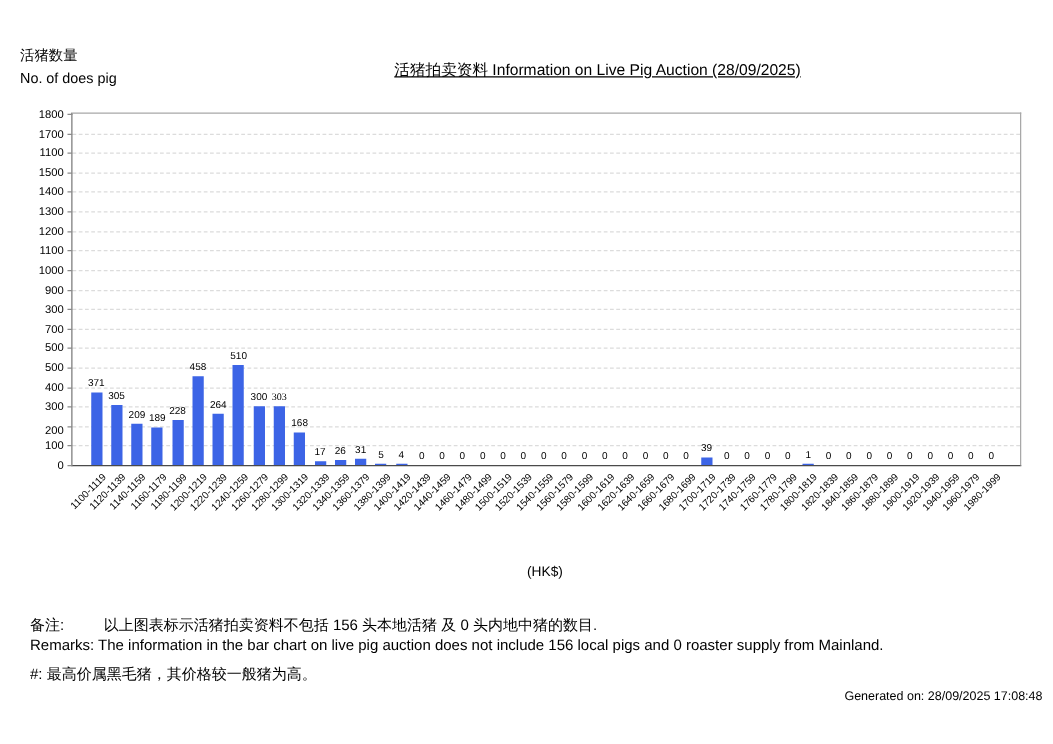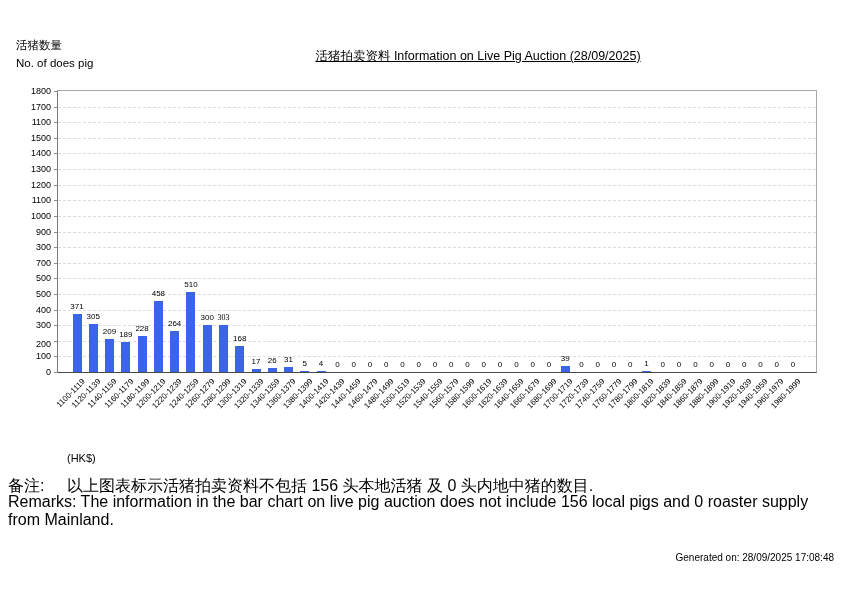--- a/index.html
+++ b/index.html
@@ -13,22 +13,22 @@
   .gridline{position:absolute;left:0;right:0;height:0;border-top:1px dashed #dcdcdc;}
   .ytick-mark{position:absolute;left:-4px;width:4px;height:0;border-top:1px solid #8a8a8a;}
   .ytick-label{position:absolute;left:-46px;width:39px;text-align:right;font-size:9px;
         transform:translateY(-50%);line-height:10px;}
   .bar{position:absolute;bottom:0;width:9px;}
   .bar-value{position:absolute;font-size:8px;line-height:9px;transform:translateX(-50%);white-space:nowrap;}
   .xtick-anchor{position:absolute;width:0;height:0;}
   .xtick-label{position:absolute;right:0;top:0;white-space:nowrap;font-size:8px;
         transform:rotate(-45deg);transform-origin:100% 0;}
   .xtitle-main{position:absolute;left:57px;width:758px;top:427px;text-align:center;font-size:12.5px;}
-  .xtitle-unit{position:absolute;left:67px;width:758px;top:452px;text-align:left;font-size:11px;}
-  .remark{position:absolute;left:8px;right:8px;font-size:16px;}
+  .xtitle-unit{position:absolute;left:57px;width:758px;top:452px;text-align:center;font-size:11px;}
+  .remark{position:absolute;left:24px;right:8px;font-size:12px;margin-top:16px;}
   .remark-label{display:inline-block;width:59px;}
   .r1zh{top:476px;} .r1en{top:493px;} .r2zh{top:515px;} .r2en{top:535px;}
   .generated{position:absolute;right:8px;top:552px;font-size:10px;}
 </style>
 </head>
 <body>
 
 <div class="page">
 
   <div class="corner-label">
@@ -291,16 +291,17 @@
       <div class="bar-value" style="left: 735px; bottom: 3px;">0</div>
       <div class="xtick-anchor" style="left: 738px; top: 286px;">
         <span class="xtick-label">1980-1999</span>
       </div>
     </div>
 
   <div class="xtitle-unit">(HK$)</div>
 
   <div class="remark r1zh"><span class="remark-label">备注:</span><span>以上图表标示活猪拍卖资料不包括 156 头本地活猪 及 0 头内地中猪的数目.</span></div>
   <div class="remark r1en">Remarks: The information in the bar chart on live pig auction does not include 156 local pigs and 0 roaster supply from Mainland.</div>
+  <div class="remark r2zh">#: 最高价属黑毛猪，其价格较一般猪为高。</div>
 
   <div class="generated">Generated on: 28/09/2025 17:08:48</div>
 
 </div>
 
 </body></html>

